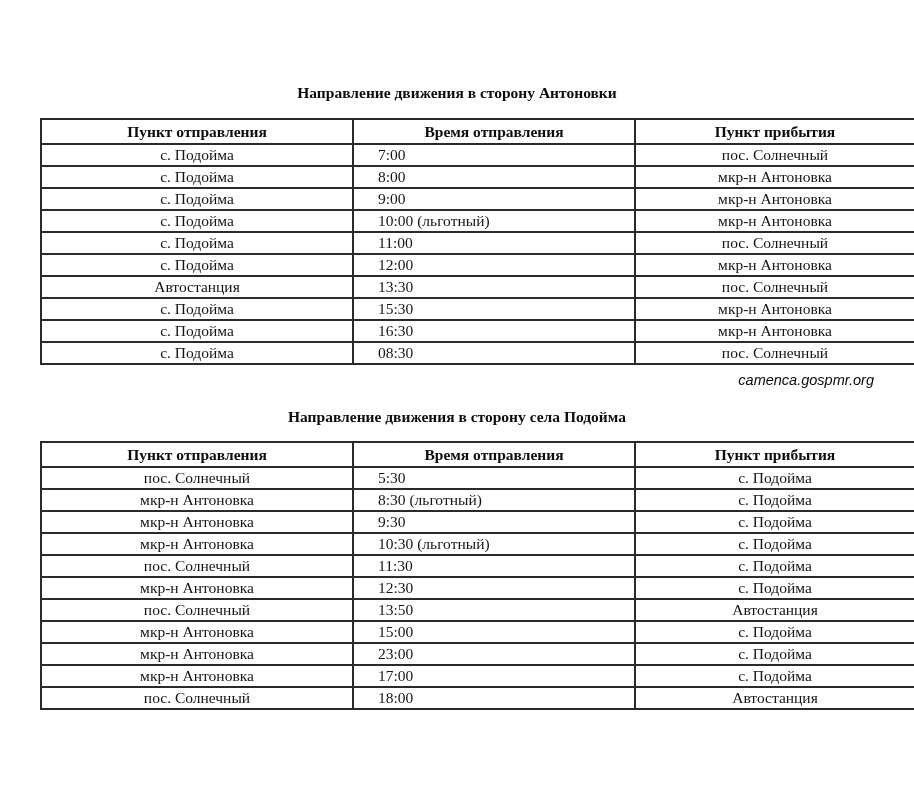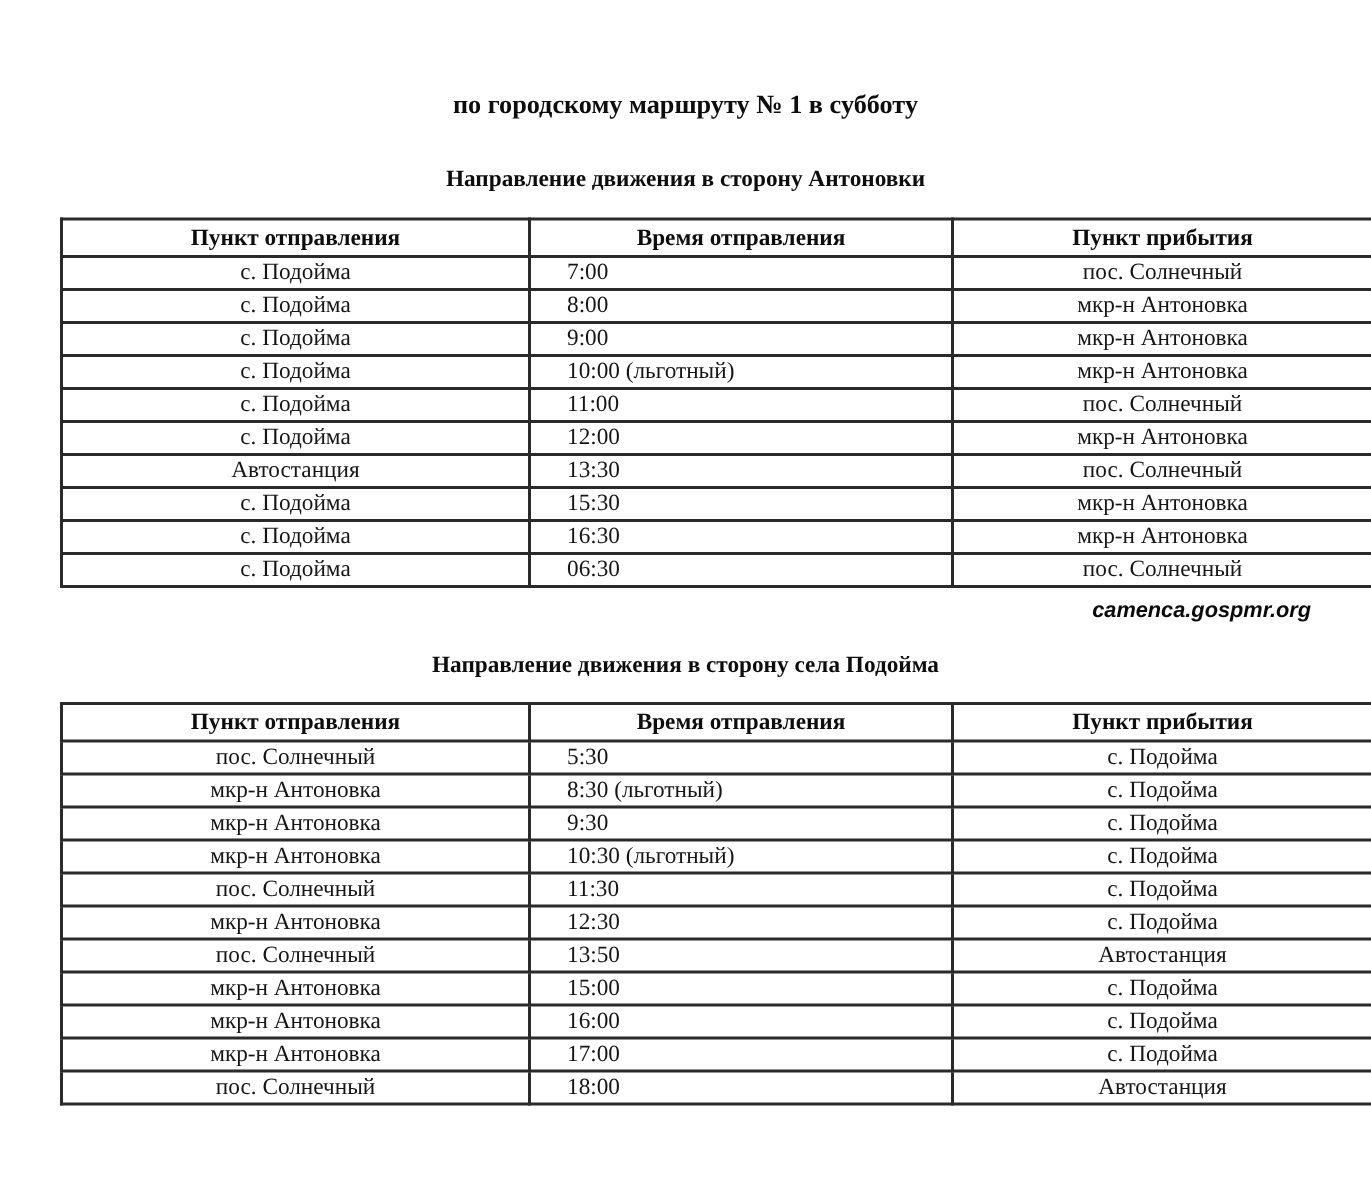--- a/index.html
+++ b/index.html
@@ -57,33 +57,32 @@
   table.schedule td.col0 { text-align: center; }
   table.schedule td.col1 { text-align: left; padding-left: 24px; }
   table.schedule td.col2 { text-align: center; }
 
   .watermark {
     margin-top: 7px;
     width: 874px;
     text-align: right;
     font-family: "Liberation Sans", sans-serif;
     font-size: 14.5px;
-    font-weight: bold;
+    font-weight: normal;
     font-style: italic;
     color: #0a0a0a;
   }
 </style>
 </head>
 <body>
 
 <div class="page">
 
   <h1 class="title">
     <br>
-    <span>по городскому маршруту № 1 в субботу</span>
   </h1>
 
   <section>
     <h2 class="section-heading first">Направление движения в сторону Антоновки</h2>
     <table class="schedule">
       <thead>
         <tr>
           <th class="colw0">Пункт отправления</th>
           <th class="colw1">Время отправления</th>
           <th class="colw2">Пункт прибытия</th>
@@ -130,21 +129,21 @@
             <td class="col1">15:30</td>
             <td class="col2">мкр-н Антоновка</td>
           </tr>
           <tr>
             <td class="col0">с. Подойма</td>
             <td class="col1">16:30</td>
             <td class="col2">мкр-н Антоновка</td>
           </tr>
           <tr>
             <td class="col0">с. Подойма</td>
-            <td class="col1">06:30</td>
+            <td class="col1">08:30</td>
             <td class="col2">пос. Солнечный</td>
           </tr>
         </tbody>
     </table>
   </section>
 
   <div class="watermark">camenca.gospmr.org</div>
 
   <section>
     <h2 class="section-heading second">Направление движения в сторону села Подойма</h2>
@@ -192,21 +191,21 @@
             <td class="col1">13:50</td>
             <td class="col2">Автостанция</td>
           </tr>
           <tr>
             <td class="col0">мкр-н Антоновка</td>
             <td class="col1">15:00</td>
             <td class="col2">с. Подойма</td>
           </tr>
           <tr>
             <td class="col0">мкр-н Антоновка</td>
-            <td class="col1">16:00</td>
+            <td class="col1">23:00</td>
             <td class="col2">с. Подойма</td>
           </tr>
           <tr>
             <td class="col0">мкр-н Антоновка</td>
             <td class="col1">17:00</td>
             <td class="col2">с. Подойма</td>
           </tr>
           <tr>
             <td class="col0">пос. Солнечный</td>
             <td class="col1">18:00</td>

